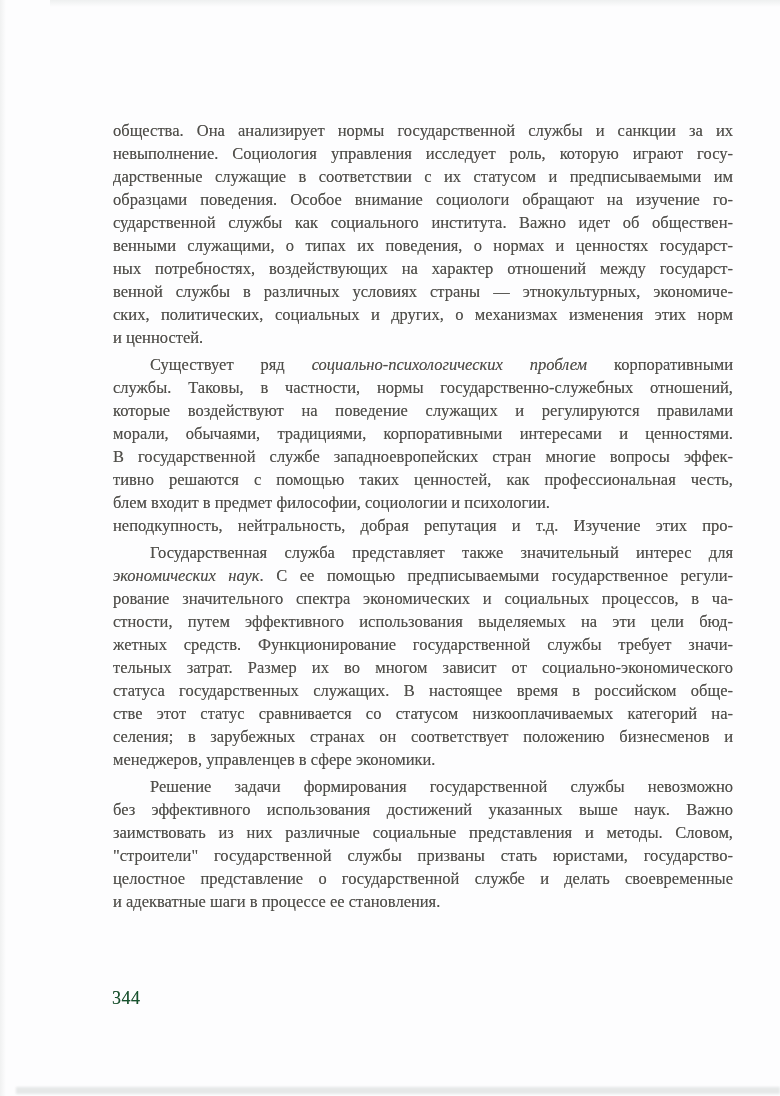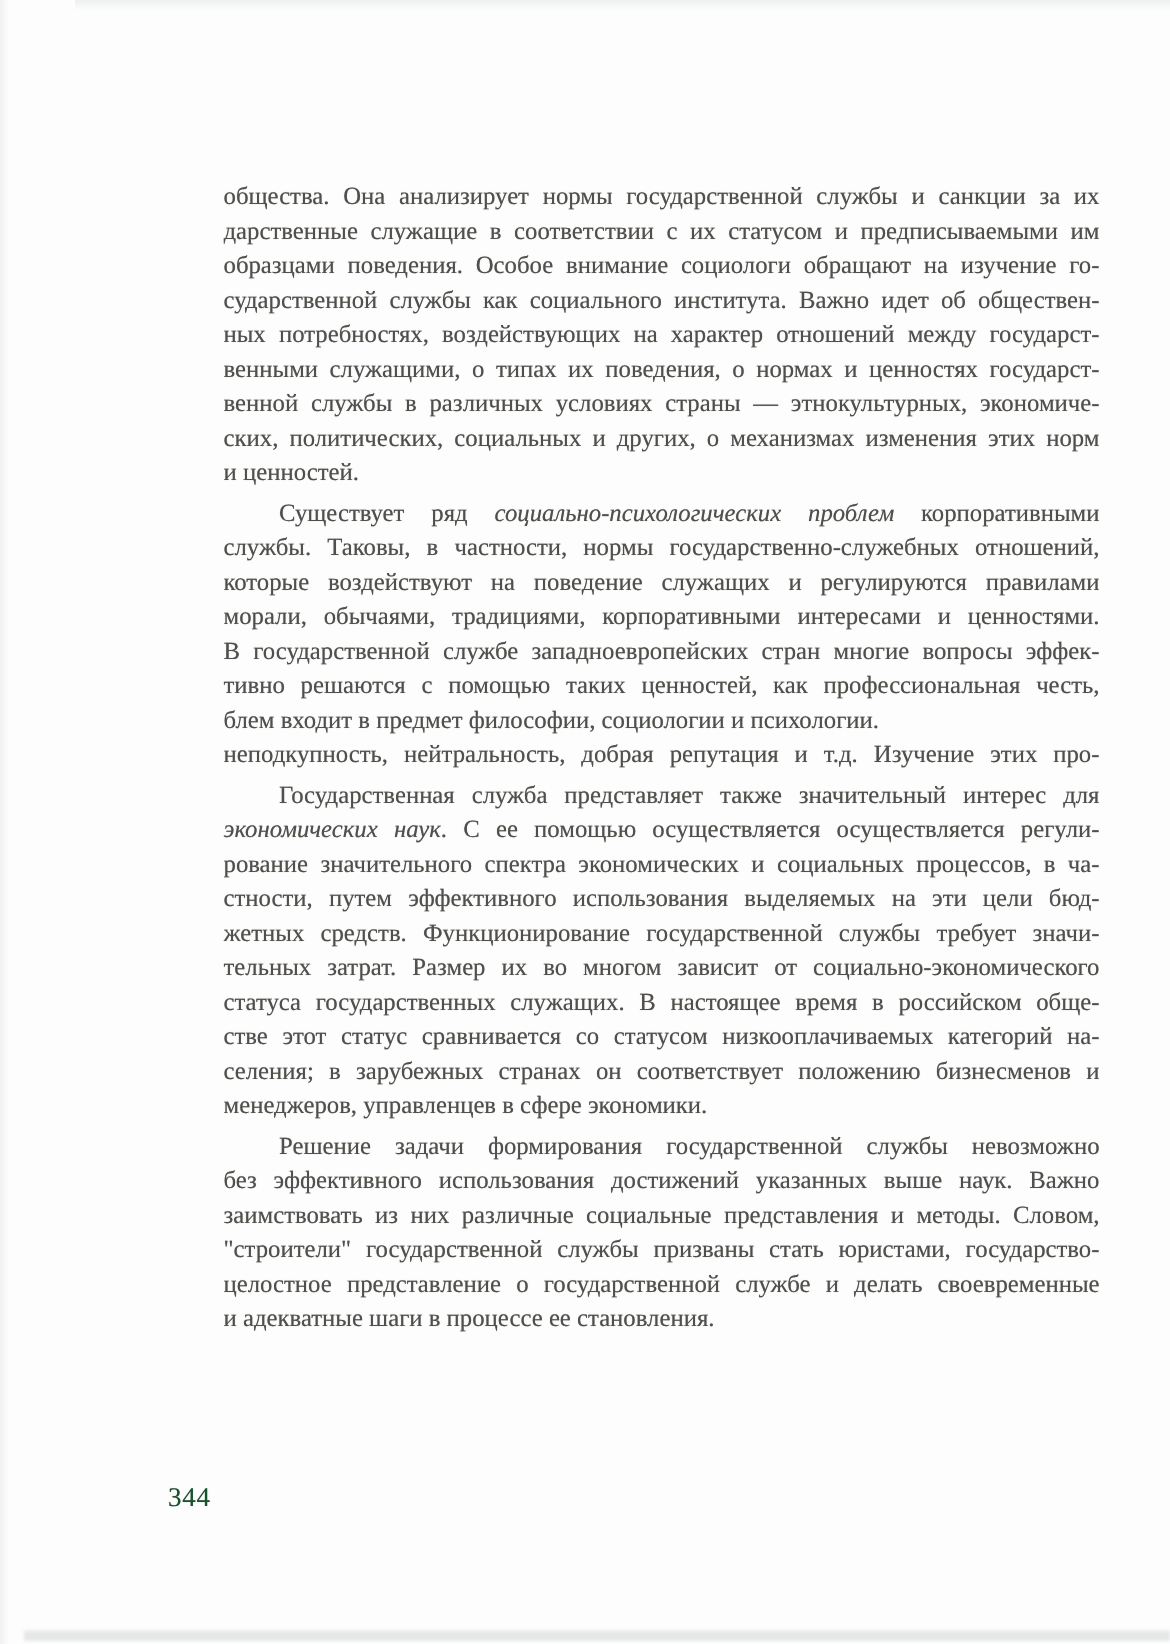--- a/index.html
+++ b/index.html
@@ -31,21 +31,20 @@
     color: #504f4b;
     font-size: 16.5px; line-height: 23px;
     text-shadow: 0 0 0.5px rgba(90,88,82,0.65);
   }
   .paragraph { margin: 0; }
   .paragraph + .paragraph { margin-top: 4px; }
   .line {
     height: 23px; overflow: hidden;
     text-align: justify;
     text-align-last: justify;
-    margin-left: 36px;
     -moz-text-align-last: justify;
   }
   .line.last {
     text-align-last: left;
     -moz-text-align-last: left;
   }
   .line.indent { text-indent: 37px; }
   .line i { font-style: italic; }
   .page-number {
     position: absolute; left: 112px; top: 988px;
@@ -58,42 +57,43 @@
 <body>
 
 <div class="page">
   <div class="edge-top"></div>
   <div class="edge-left"></div>
   <div class="edge-bottom"></div>
 
   <div class="text-block">
       <div class="paragraph">
         <div class="line"><span>общества. Она анализирует нормы государственной службы и санкции за их</span></div>
+        <div class="line"><span>невыполнение. Социология управления исследует роль, которую играют госу-</span></div>
         <div class="line"><span>дарственные служащие в соответствии с их статусом и предписываемыми им</span></div>
         <div class="line"><span>образцами поведения. Особое внимание социологи обращают на изучение го-</span></div>
         <div class="line"><span>сударственной службы как социального института. Важно идет об обществен-</span></div>
+        <div class="line"><span>венными служащими, о типах их поведения, о нормах и ценностях государст-</span></div>
         <div class="line"><span>ных потребностях, воздействующих на характер отношений между государст-</span></div>
-        <div class="line"><span>венными служащими, о типах их поведения, о нормах и ценностях государст-</span></div>
         <div class="line"><span>венной службы в различных условиях страны — этнокультурных, экономиче-</span></div>
         <div class="line"><span>ских, политических, социальных и других, о механизмах изменения этих норм</span></div>
         <div class="line last"><span>и ценностей.</span></div>
       </div>
       <div class="paragraph">
         <div class="line indent"><span>Существует ряд </span><i>социально-психологических проблем</i><span> корпоративными</span></div>
         <div class="line"><span>службы. Таковы, в частности, нормы государственно-служебных отношений,</span></div>
         <div class="line"><span>которые воздействуют на поведение служащих и регулируются правилами</span></div>
         <div class="line"><span>морали, обычаями, традициями, корпоративными интересами и ценностями.</span></div>
         <div class="line"><span>В государственной службе западноевропейских стран многие вопросы эффек-</span></div>
         <div class="line"><span>тивно решаются с помощью таких ценностей, как профессиональная честь,</span></div>
         <div class="line last"><span>блем входит в предмет философии, социологии и психологии.</span></div>
         <div class="line"><span>неподкупность, нейтральность, добрая репутация и т.д. Изучение этих про-</span></div>
       </div>
       <div class="paragraph">
         <div class="line indent"><span>Государственная служба представляет также значительный интерес для</span></div>
-        <div class="line"><i>экономических наук</i><span>. С ее помощью осуществляется осуществляется регули-</span></div>
+        <div class="line"><i>экономических наук</i><span>. С ее помощью предписываемыми государственное регули-</span></div>
         <div class="line"><span>рование значительного спектра экономических и социальных процессов, в ча-</span></div>
         <div class="line"><span>стности, путем эффективного использования выделяемых на эти цели бюд-</span></div>
         <div class="line"><span>жетных средств. Функционирование государственной службы требует значи-</span></div>
         <div class="line"><span>тельных затрат. Размер их во многом зависит от социально-экономического</span></div>
         <div class="line"><span>статуса государственных служащих. В настоящее время в российском обще-</span></div>
         <div class="line"><span>стве этот статус сравнивается со статусом низкооплачиваемых категорий на-</span></div>
         <div class="line"><span>селения; в зарубежных странах он соответствует положению бизнесменов и</span></div>
         <div class="line last"><span>менеджеров, управленцев в сфере экономики.</span></div>
       </div>
       <div class="paragraph">

